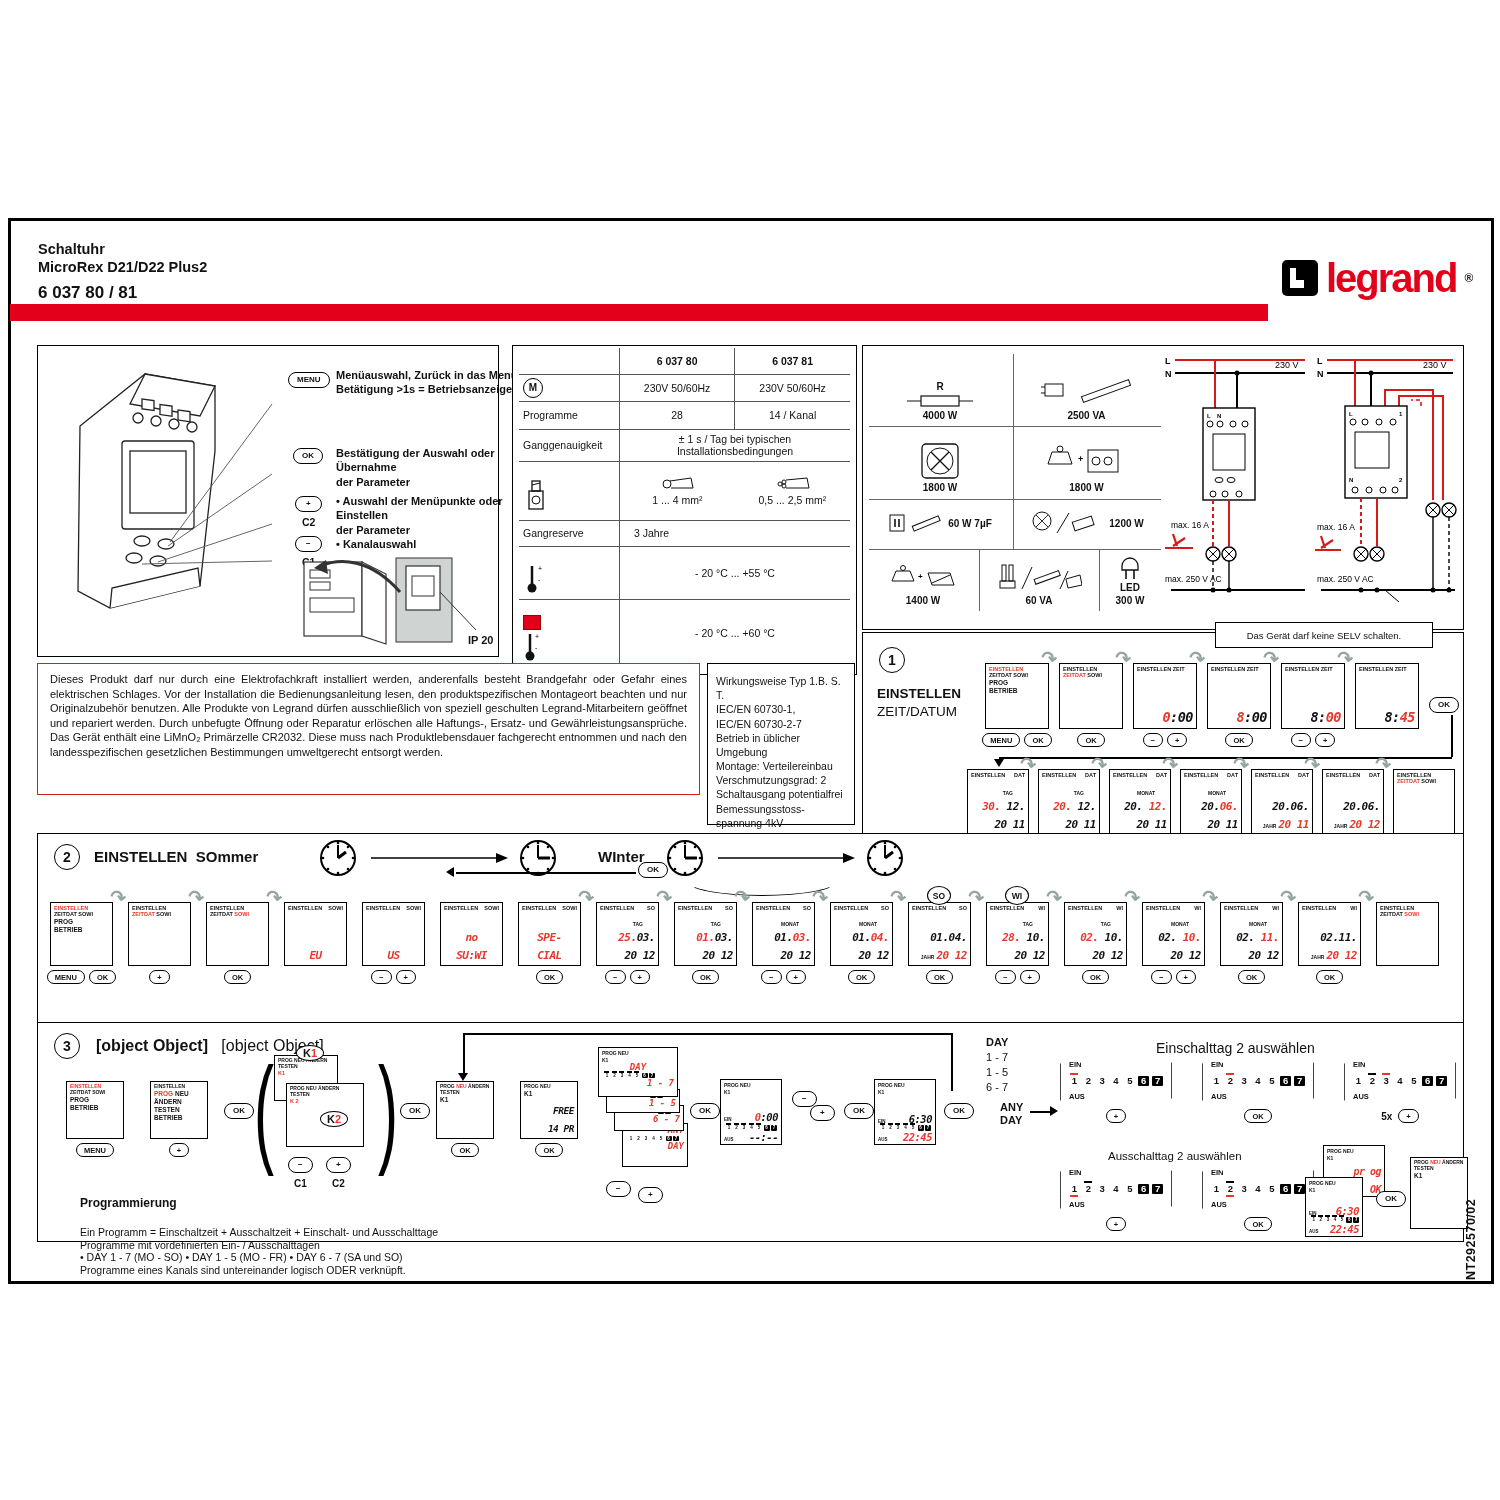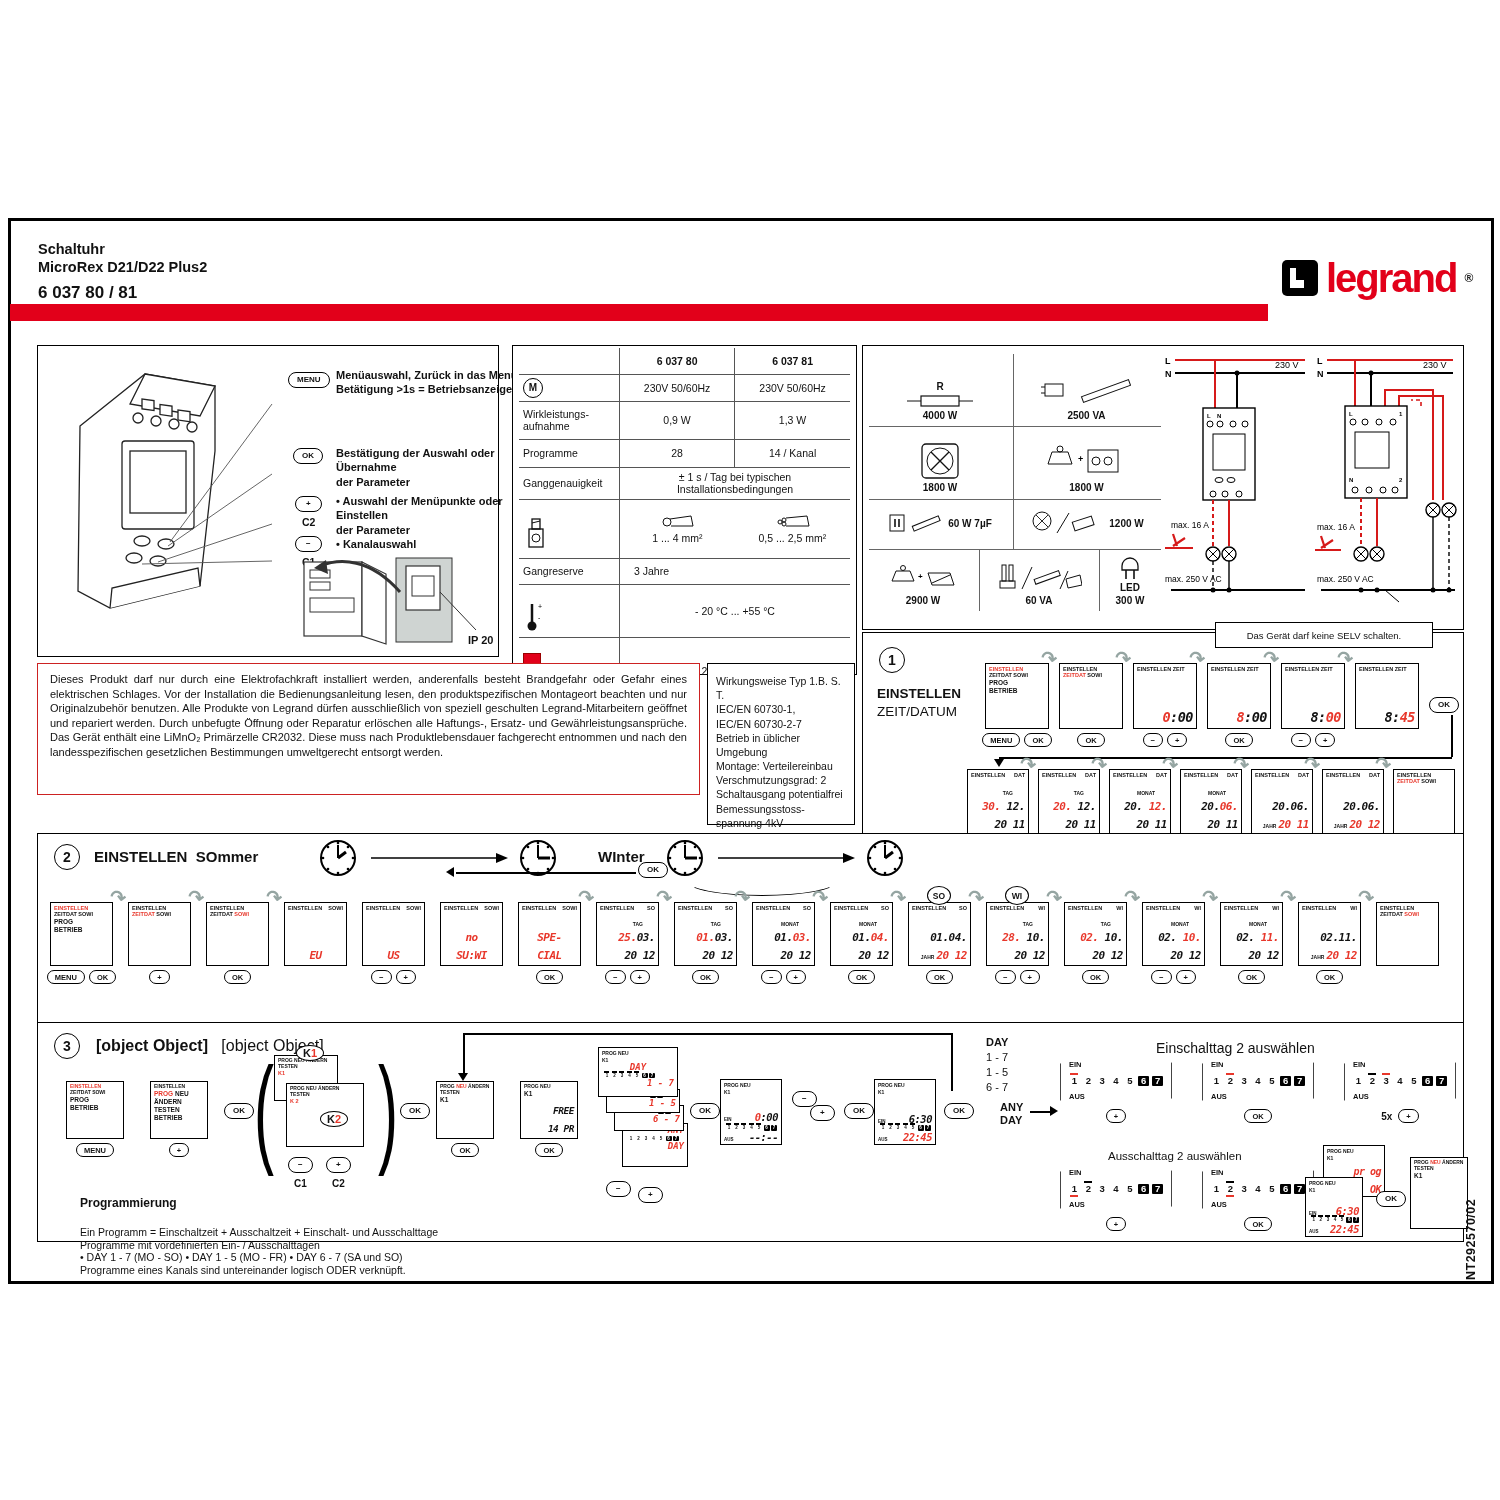--- a/index.html
+++ b/index.html
@@ -211,26 +211,20 @@
       <tbody>
           <tr style="height:26px;">
         <td class="lab"></td>
         <td class="div bold">6 037 80</td>
         <td class="bold">6 037 81</td>
       </tr>
       <tr style="height:26px;">
         <td class="lab"><span class="circM">M</span></td>
         <td class="div">230V 50/60Hz</td>
         <td>230V 50/60Hz</td>
-      </tr>
-      <tr style="height:38px;">
-        <td class="lab">Wirkleistungs-
-aufnahme</td>
-        <td class="div">0,9 W</td>
-        <td>1,3 W</td>
       </tr>
       <tr style="height:28px;">
         <td class="lab">Programme</td>
         <td class="div">28</td>
         <td>14 / Kanal</td>
       </tr>
       <tr style="height:32px;">
         <td class="lab">Ganggenauigkeit</td>
         <td colspan="2">± 1 s / Tag bei typischen Installationsbedingungen</td>
       </tr>
@@ -362,21 +356,21 @@
     </div>
 
     <div class="loadcell" style="left:6px;top:207px;width:108px;height:56px;">
       <svg width="70" height="28">
         <path d="M8,6 L22,6 L26,16 L4,16 Z" fill="none" stroke="#111"></path>
           <circle cx="15" cy="3" r="2.5" fill="none" stroke="#111"></circle>
         <text x="30" y="14" font-size="8">+</text>
         <path d="M40,8 L62,8 L66,20 L44,20 Z" fill="none" stroke="#111"></path>
           <line x1="44" y1="18" x2="62" y2="10" stroke="#111"></line>
       </svg>
-      <span>2900 W</span>
+      <span>1400 W</span>
     </div>
 
     <div class="loadcell" style="left:118px;top:207px;width:116px;height:56px;">
       <svg width="86" height="30">
         <rect x="6" y="2" width="4" height="16" fill="none" stroke="#111"></rect>
           <rect x="13" y="2" width="4" height="16" fill="none" stroke="#111"></rect>
           <rect x="4" y="18" width="15" height="7" fill="none" stroke="#111"></rect>
         <line x1="26" y1="26" x2="36" y2="4" stroke="#111"></line>
         <rect x="38" y="12" width="26" height="5" fill="none" stroke="#111" transform="rotate(-20 51 14)"></rect>
         <line x1="64" y1="26" x2="72" y2="8" stroke="#111"></line>

